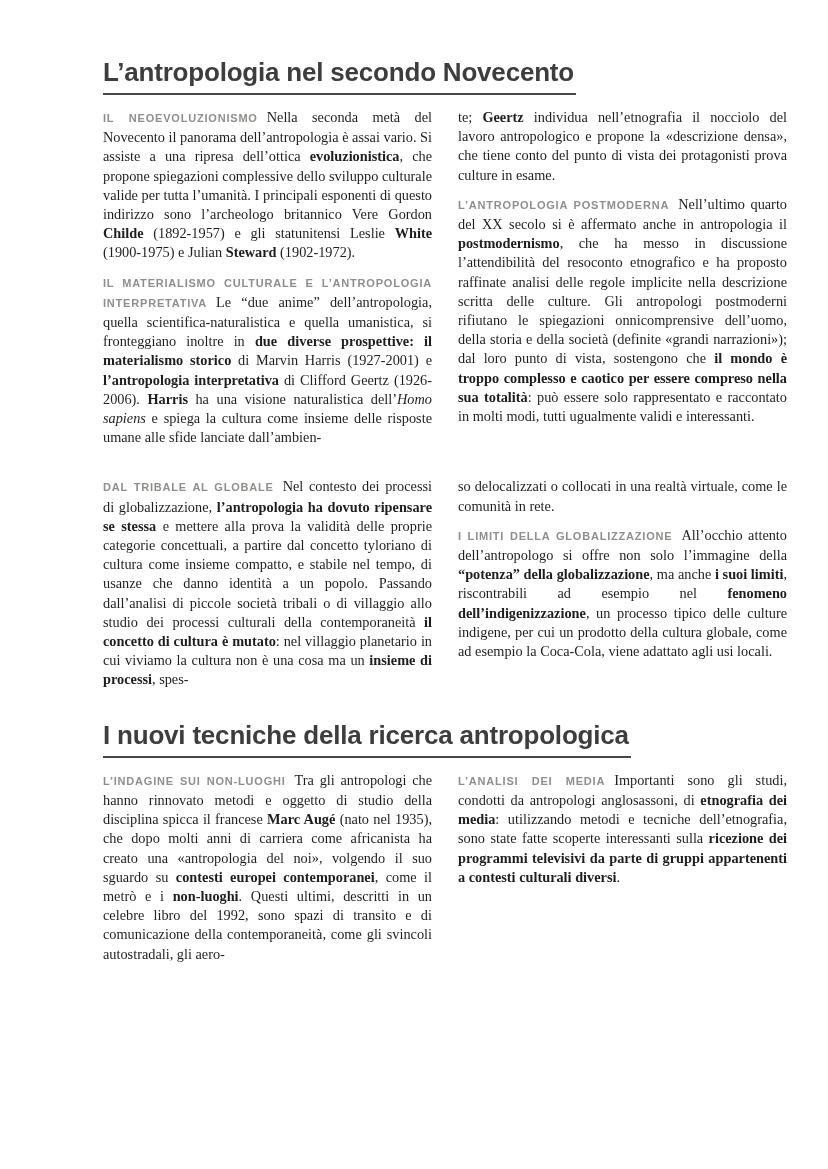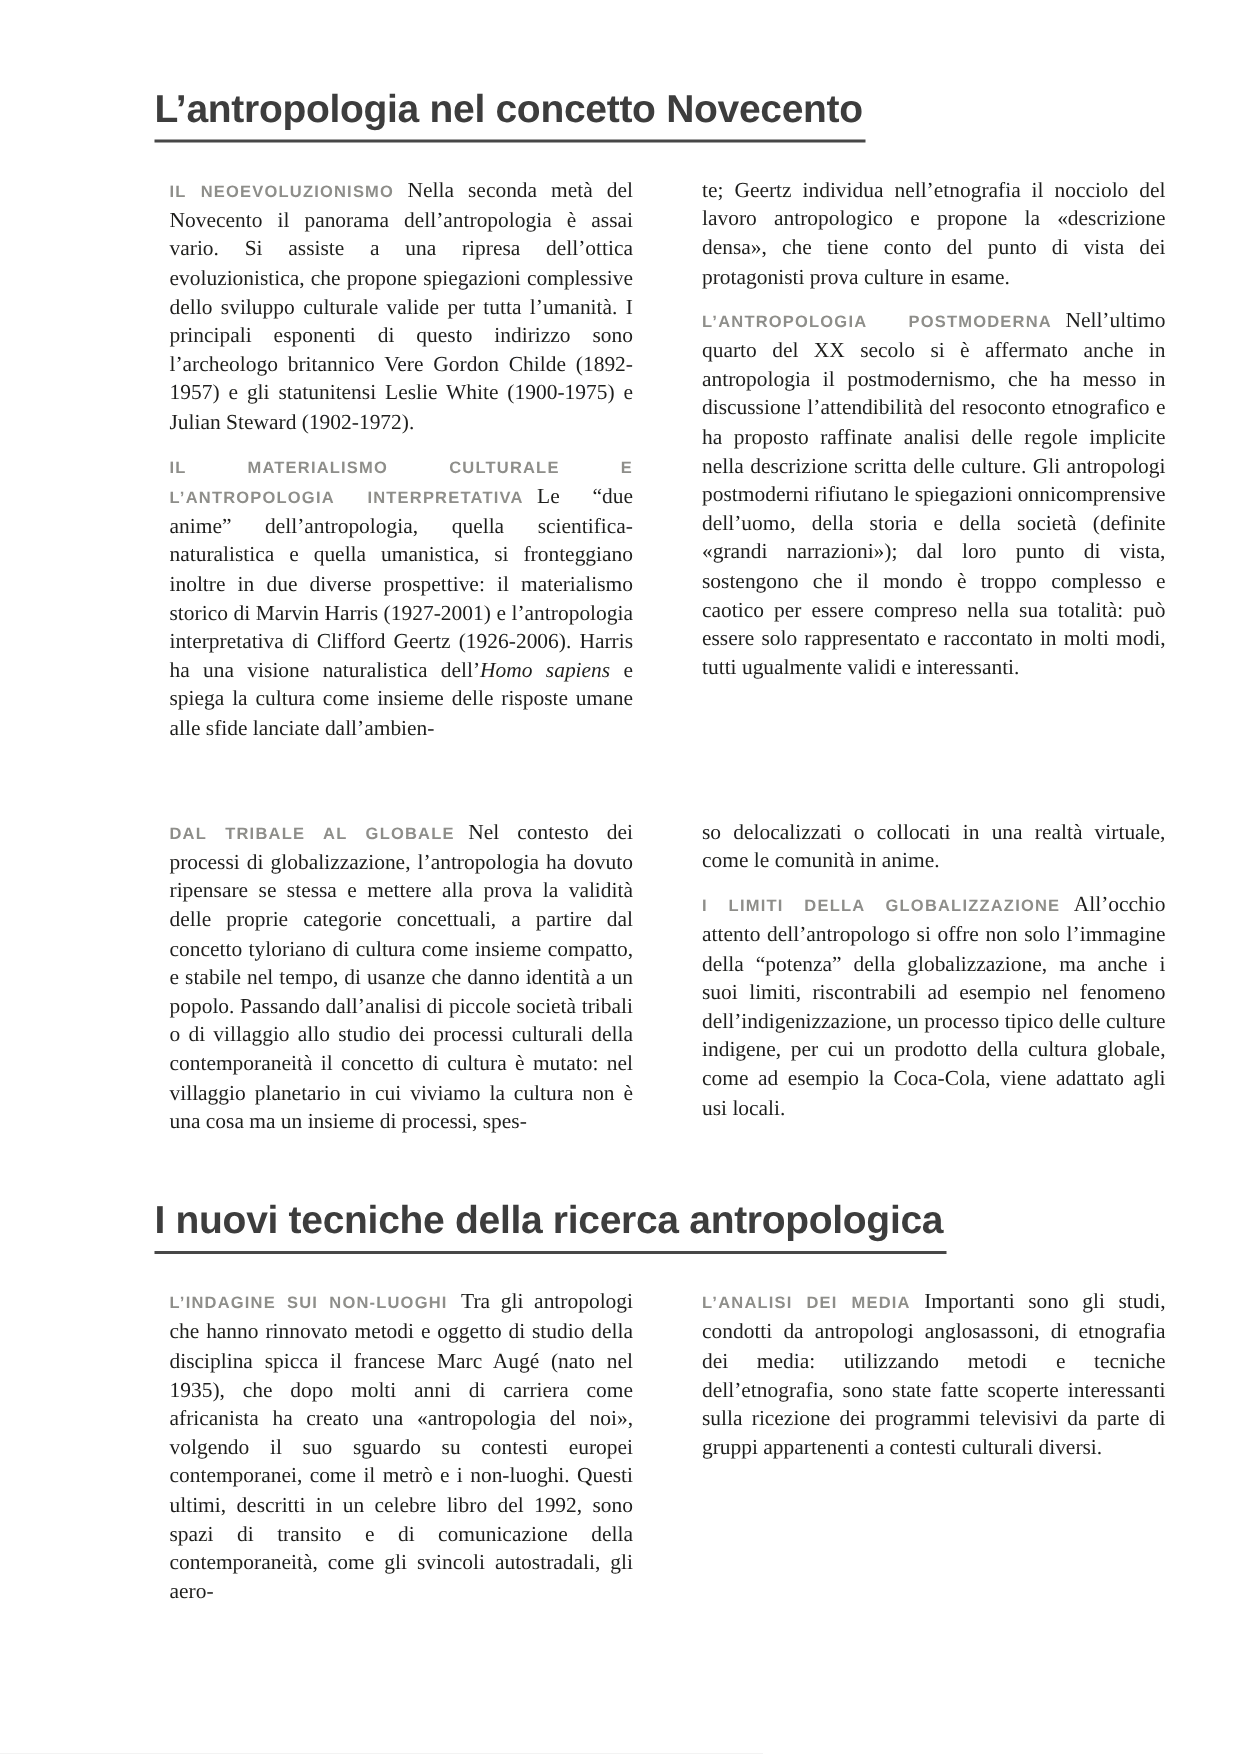--- a/index.html
+++ b/index.html
@@ -22,63 +22,63 @@
     font-family:"Liberation Sans","DejaVu Sans",sans-serif;
     font-size:26px;
     font-weight:700;
     letter-spacing:-0.2px;
     color:#3d3d3d;
     border-bottom:2.5px solid #474747;
   }
   .columns{display:flex;gap:26px;}
   .col{width:331px;}
   .para{
-    margin:10px;
+    margin:0;
     font-size:14.3px;
     line-height:19.2px;
     text-align:justify;
   }
   .para + .para{margin-top:10px;}
   .label{
     font-family:"Liberation Sans","DejaVu Sans",sans-serif;
     font-size:11px;
     font-weight:700;
     letter-spacing:0.8px;
     color:#8e8e8a;
     margin-right:9px;
   }
-  .b{font-weight:normal;}
+  .b{font-weight:bold;}
   .i{font-style:italic;}
 </style>
 </head>
 <body>
 
 <div class="sheet">
 
   <div class="section">
-    <h1 class="heading">L’antropologia nel concetto Novecento</h1>
+    <h1 class="heading">L’antropologia nel secondo Novecento</h1>
     <div class="columns">
       <div class="col">
         <p class="para"><span class="label">IL NEOEVOLUZIONISMO</span><span><span>Nella seconda metà del Novecento il panorama dell’antropologia è assai vario. Si assiste a una ripresa dell’ottica </span><span class="b">evoluzionistica</span><span>, che propone spiegazioni complessive dello sviluppo culturale valide per tutta l’umanità. I principali esponenti di questo indirizzo sono l’archeologo britannico Vere Gordon </span><span class="b">Childe</span><span> (1892-1957) e gli statunitensi Leslie </span><span class="b">White</span><span> (1900-1975) e Julian </span><span class="b">Steward</span><span> (1902-1972).</span></span></p>
         <p class="para"><span class="label">IL MATERIALISMO CULTURALE E L’ANTROPOLOGIA INTERPRETATIVA</span><span><span>Le “due anime” dell’antropologia, quella scientifica-naturalistica e quella umanistica, si fronteggiano inoltre in </span><span class="b">due diverse prospettive: il materialismo storico</span><span> di Marvin Harris (1927-2001) e </span><span class="b">l’antropologia interpretativa</span><span> di Clifford Geertz (1926-2006). </span><span class="b">Harris</span><span> ha una visione naturalistica dell’</span><span class="i">Homo sapiens</span><span> e spiega la cultura come insieme delle risposte umane alle sfide lanciate dall’ambien-</span></span></p>
       </div>
       <div class="col">
         <p class="para"><span><span>te; </span><span class="b">Geertz</span><span> individua nell’etnografia il nocciolo del lavoro antropologico e propone la «descrizione densa», che tiene conto del punto di vista dei protagonisti prova culture in esame.</span></span></p>
         <p class="para"><span class="label">L’ANTROPOLOGIA POSTMODERNA</span><span><span>Nell’ultimo quarto del XX secolo si è affermato anche in antropologia il </span><span class="b">postmodernismo</span><span>, che ha messo in discussione l’attendibilità del resoconto etnografico e ha proposto raffinate analisi delle regole implicite nella descrizione scritta delle culture. Gli antropologi postmoderni rifiutano le spiegazioni onnicomprensive dell’uomo, della storia e della società (definite «grandi narrazioni»); dal loro punto di vista, sostengono che </span><span class="b">il mondo è troppo complesso e caotico per essere compreso nella sua totalità</span><span>: può essere solo rappresentato e raccontato in molti modi, tutti ugualmente validi e interessanti.</span></span></p>
       </div>
     </div>
   </div>
 
   <div class="section">
     <div class="columns">
       <div class="col">
         <p class="para"><span class="label">DAL TRIBALE AL GLOBALE</span><span><span>Nel contesto dei processi di globalizzazione, </span><span class="b">l’antropologia ha dovuto ripensare se stessa</span><span> e mettere alla prova la validità delle proprie categorie concettuali, a partire dal concetto tyloriano di cultura come insieme compatto, e stabile nel tempo, di usanze che danno identità a un popolo. Passando dall’analisi di piccole società tribali o di villaggio allo studio dei processi culturali della contemporaneità </span><span class="b">il concetto di cultura è mutato</span><span>: nel villaggio planetario in cui viviamo la cultura non è una cosa ma un </span><span class="b">insieme di processi</span><span>, spes-</span></span></p>
       </div>
       <div class="col">
-        <p class="para"><span><span>so delocalizzati o collocati in una realtà virtuale, come le comunità in anime.</span></span></p>
+        <p class="para"><span><span>so delocalizzati o collocati in una realtà virtuale, come le comunità in rete.</span></span></p>
         <p class="para"><span class="label">I LIMITI DELLA GLOBALIZZAZIONE</span><span><span>All’occhio attento dell’antropologo si offre non solo l’immagine della </span><span class="b">“potenza” della globalizzazione</span><span>, ma anche </span><span class="b">i suoi limiti</span><span>, riscontrabili ad esempio nel </span><span class="b">fenomeno dell’indigenizzazione</span><span>, un processo tipico delle culture indigene, per cui un prodotto della cultura globale, come ad esempio la Coca-Cola, viene adattato agli usi locali.</span></span></p>
       </div>
     </div>
   </div>
 
   <div class="section">
     <h1 class="heading">I nuovi tecniche della ricerca antropologica</h1>
     <div class="columns">
       <div class="col">
         <p class="para"><span class="label">L’INDAGINE SUI NON-LUOGHI</span><span><span>Tra gli antropologi che hanno rinnovato metodi e oggetto di studio della disciplina spicca il francese </span><span class="b">Marc Augé</span><span> (nato nel 1935), che dopo molti anni di carriera come africanista ha creato una «antropologia del noi», volgendo il suo sguardo su </span><span class="b">contesti europei contemporanei</span><span>, come il metrò e i </span><span class="b">non-luoghi</span><span>. Questi ultimi, descritti in un celebre libro del 1992, sono spazi di transito e di comunicazione della contemporaneità, come gli svincoli autostradali, gli aero-</span></span></p>

